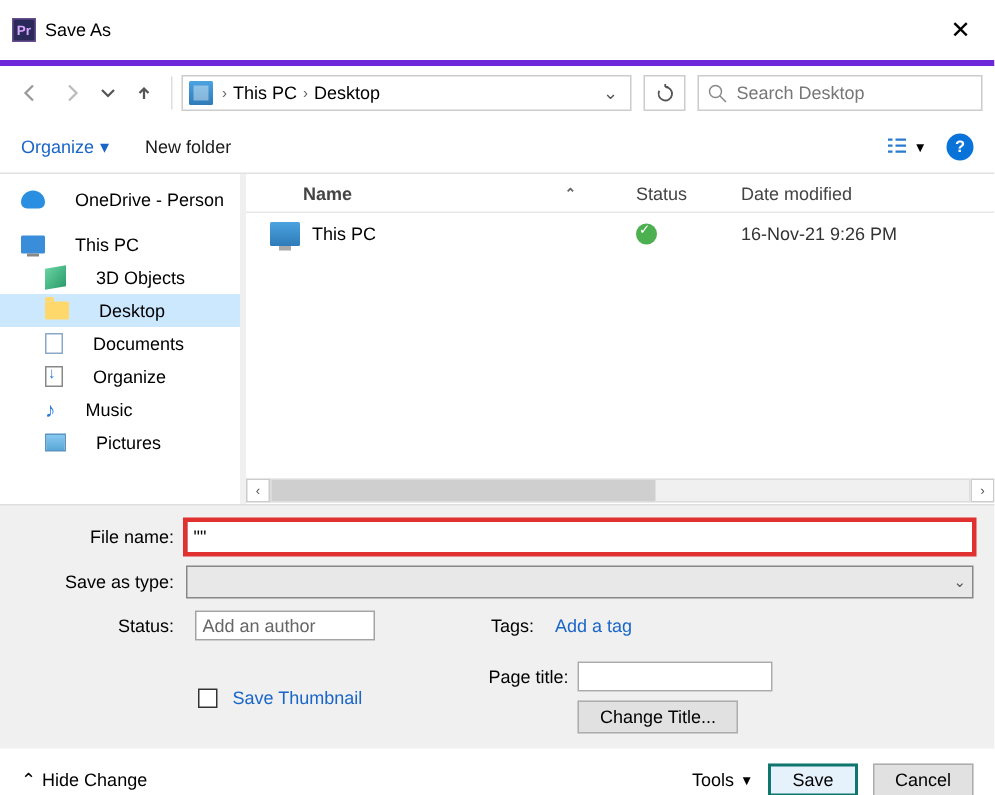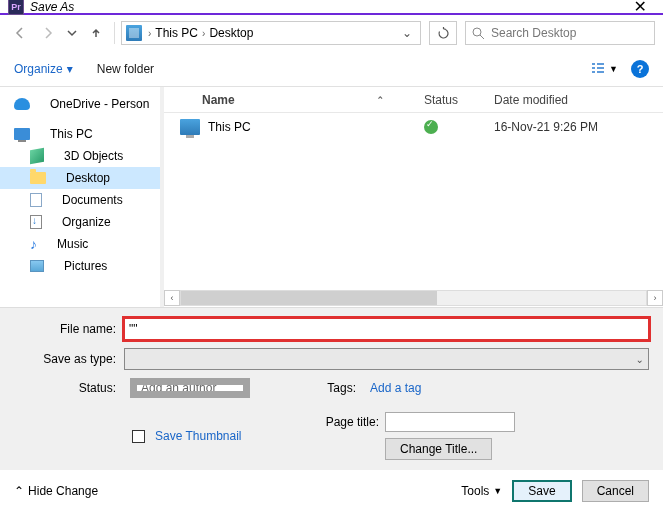--- a/index.html
+++ b/index.html
@@ -1,21 +1,21 @@
 <!DOCTYPE html>
 <html><head>
 <meta charset="utf-8">
 <style>
 * { box-sizing: border-box; margin: 0; padding: 0; font-family: "Segoe UI", Tahoma, sans-serif; font-size: 12px; }
 body { width: 663px; height: 530px; background: #fff; overflow: hidden; position: relative; }
 
 
-.titlebar { height: 15px; display: flex; align-items: center; padding: 0 8px; border-bottom: 2px solid #6d28d9; }
+.titlebar { height: 44px; display: flex; align-items: center; padding: 0 8px; border-bottom: 4px solid #6d28d9; }
 .app-icon { width: 16px; height: 16px; background: #2a2a5a; display: inline-flex; align-items: center; justify-content: center; color: #d9a6ff; font-size: 9px; font-weight: bold; margin-right: 6px; border: 1px solid #6b4f8f; }
-.title { flex: 1; font-style: italic; }
+.title { flex: 1; }
 .close-x { font-size: 16px; padding: 0 8px; cursor: pointer; }
 
 
 .nav { height: 36px; display: flex; align-items: center; padding: 0 8px; gap: 4px; }
 .nav-arrow { width: 24px; height: 24px; display:flex; align-items:center; justify-content:center; color:#888; }
 .nav-arrow svg, .chev svg { width: 12px; height: 12px; }
 .chev { width: 16px; height:24px; display:flex;align-items:center;justify-content:center;color:#555; }
 .divider-v { width:1px; height:22px; background:#ddd; margin:0 2px;}
 .breadcrumb { display:flex; align-items:center; border:1px solid #ccc; height:24px; flex:1; padding:0 4px; gap:2px; min-width:0; }
 .bc-icon { width:16px;height:16px; background:linear-gradient(#4aa3df,#2e7bb8); border-radius:1px; position:relative; margin-right:2px;}
@@ -74,21 +74,21 @@
 .hscroll .track{flex:1;height:16px;background:#f0f0f0;border:1px solid #ddd;position:relative;}
 .hscroll .thumb{position:absolute;left:0;top:0;height:100%;width:55%;background:#cfcfcf;}
 
 
 .lower{background:#f0f0f0;padding:10px 14px 10px 14px;border-top:1px solid #ddd;}
 .form-row{display:flex;align-items:center;margin-bottom:8px;}
 .form-label{width:110px;text-align:right;padding-right:8px;}
 .file-input{flex:1;height:22px;border:1px solid #888;background:#fff;padding:0 4px;font-family:inherit;}
 .highlight{outline:3px solid #e03030;outline-offset:-1px;}
 .type-select{flex:1;height:22px;border:1px solid #888;background:#e8e8e8;display:flex;align-items:center;justify-content:flex-end;padding:0 4px;}
-.auth-input{width:120px;height:20px;border:7px solid #a3a3a3;background:#fff;padding:2px 4px;color:#666;}
+.auth-input{width:120px;height:20px;border:1px solid #a3a3a3;background:#fff;padding:2px 4px;color:#666;}
 .meta-row{display:flex;margin-top:8px;}
 .meta-col{display:flex;align-items:center;gap:6px;}
 .meta-label{width:110px;text-align:right;padding-right:8px;}
 .link{color:#1a66c8;}
 .checkbox{width:13px;height:13px;border:1px solid #333;background:#fff;margin-right:4px;}
 .pt-input{width:130px;height:20px;border:1px solid #aaa;background:#fff;}
 .btn{height:22px;padding:0 14px;border:1px solid #adadad;background:#e1e1e1;display:inline-flex;align-items:center;white-space:nowrap;}
 .btn.primary{border:2px solid #0f766e;background:#e5f1fb;}
 .footer{display:flex;align-items:center;padding:10px 14px;gap:10px;}
 .footer .spacer{flex:1;}

